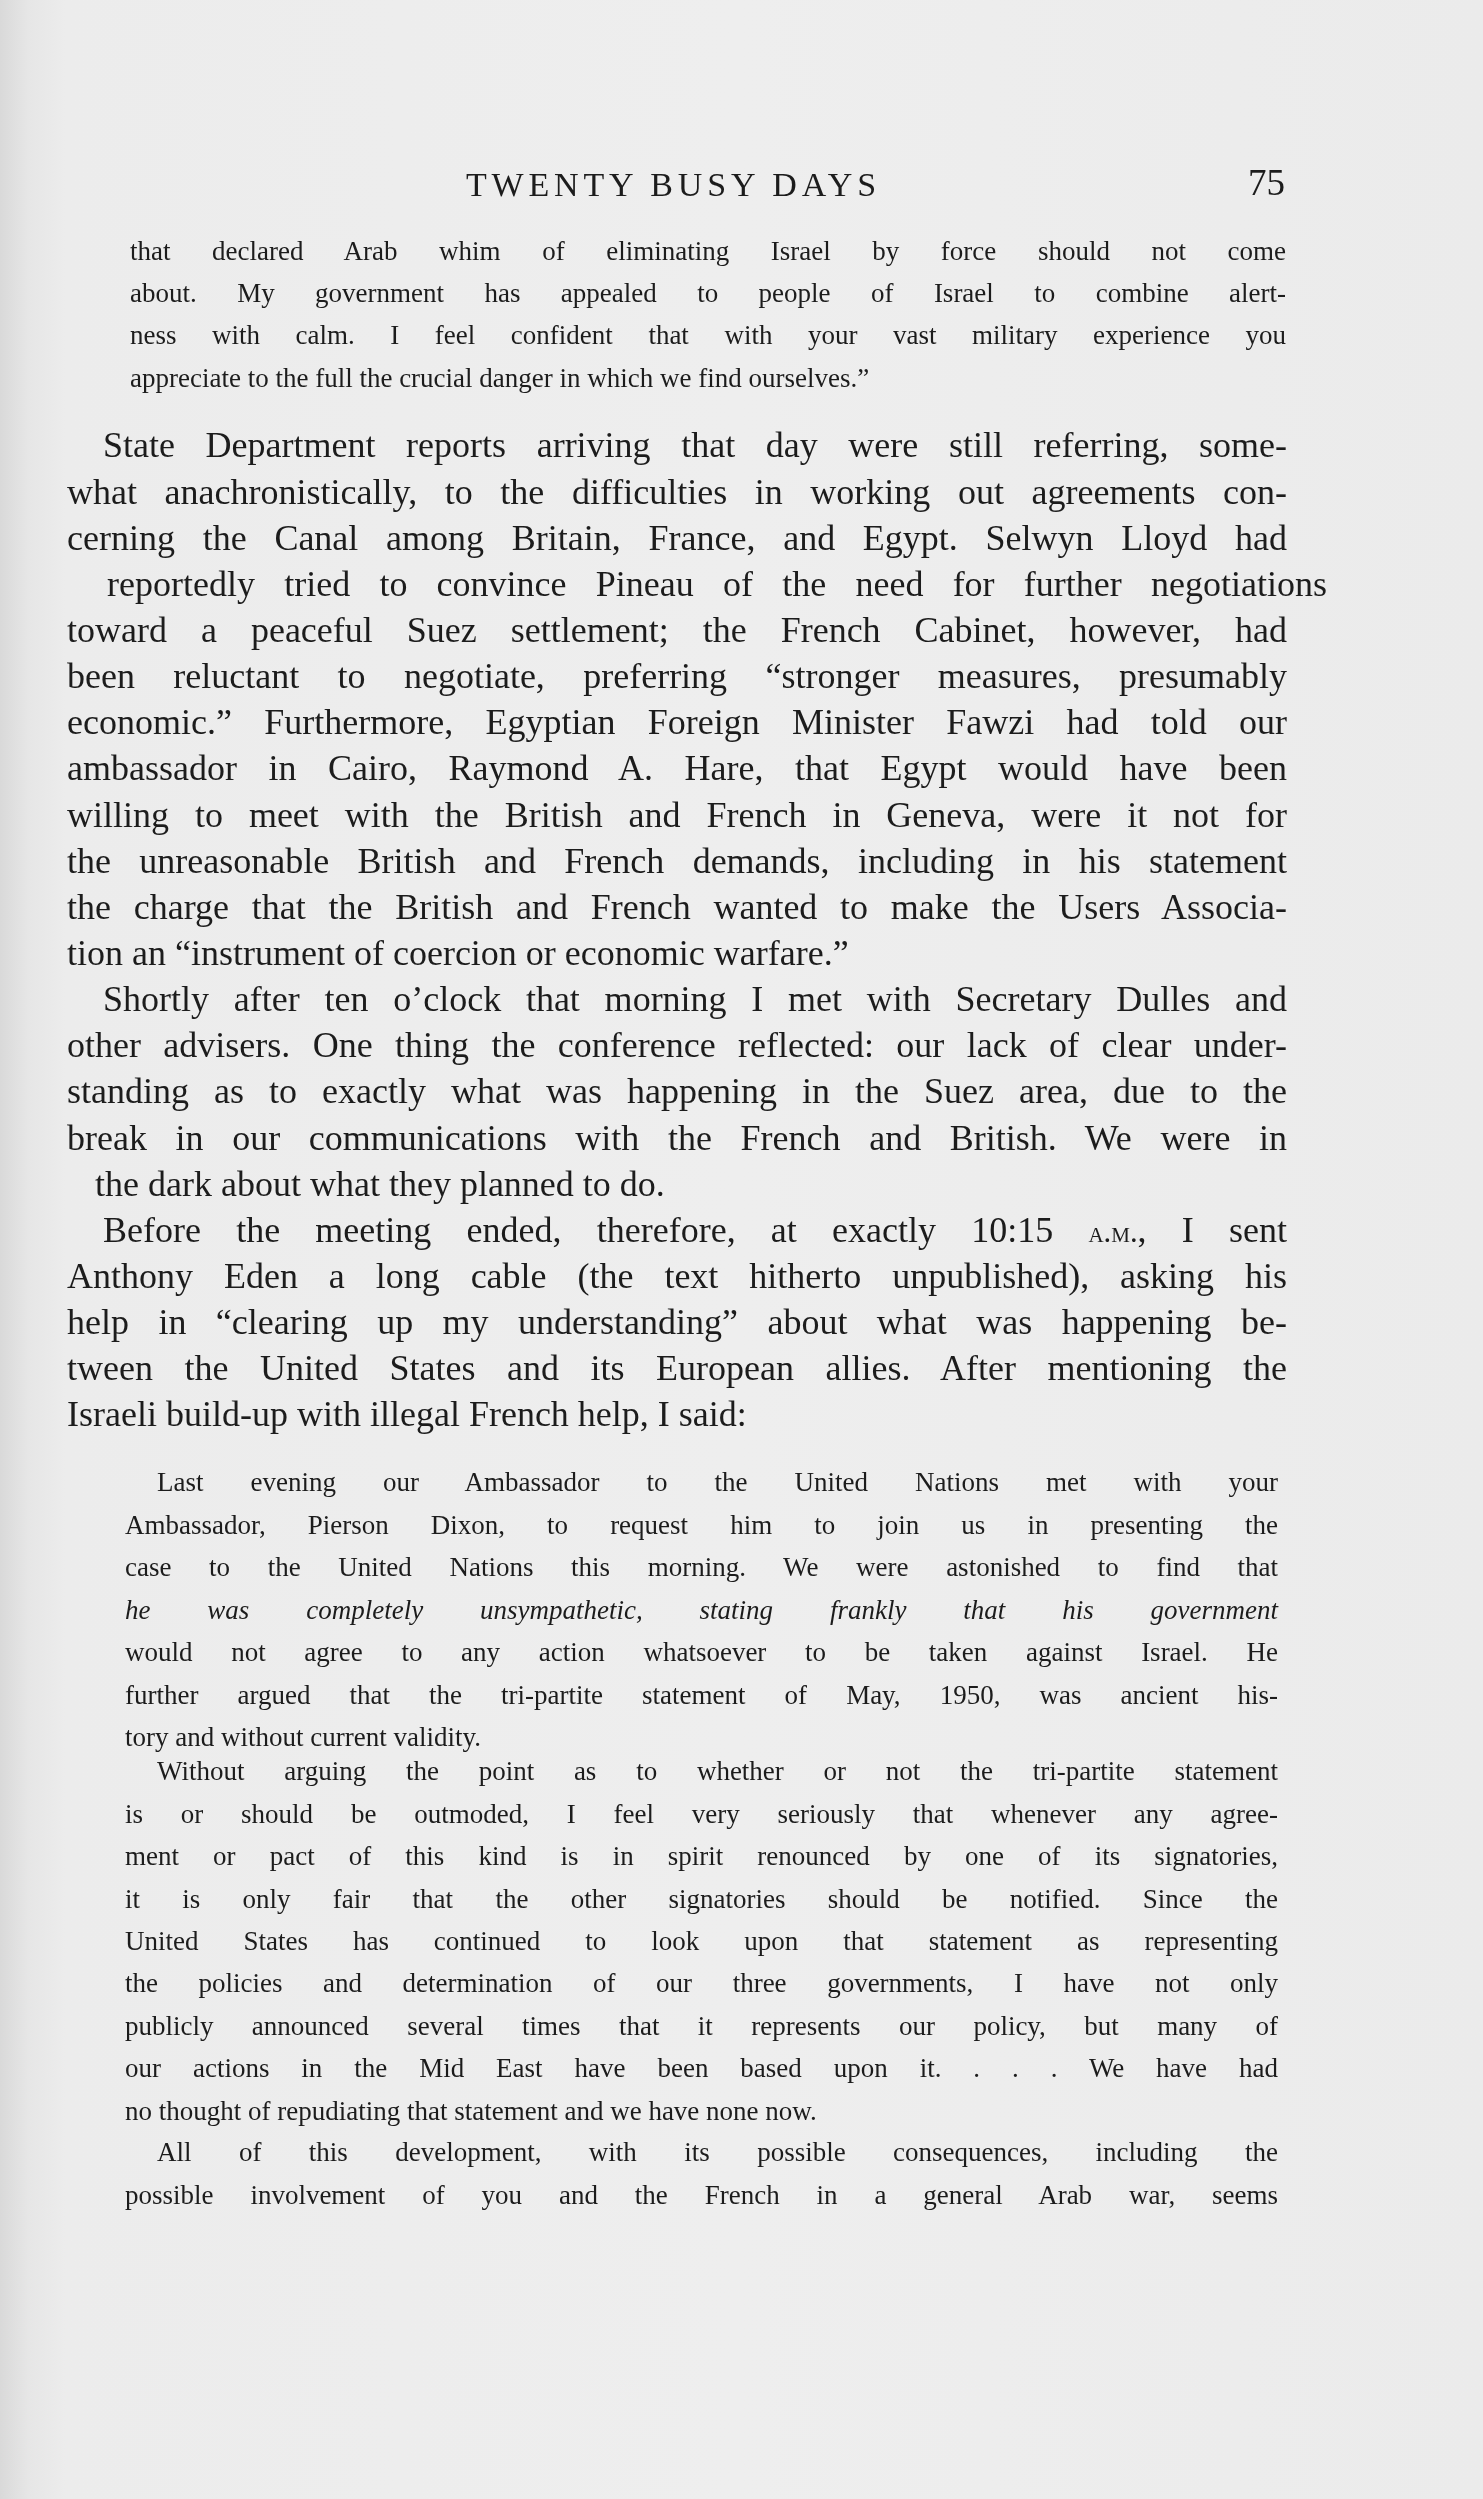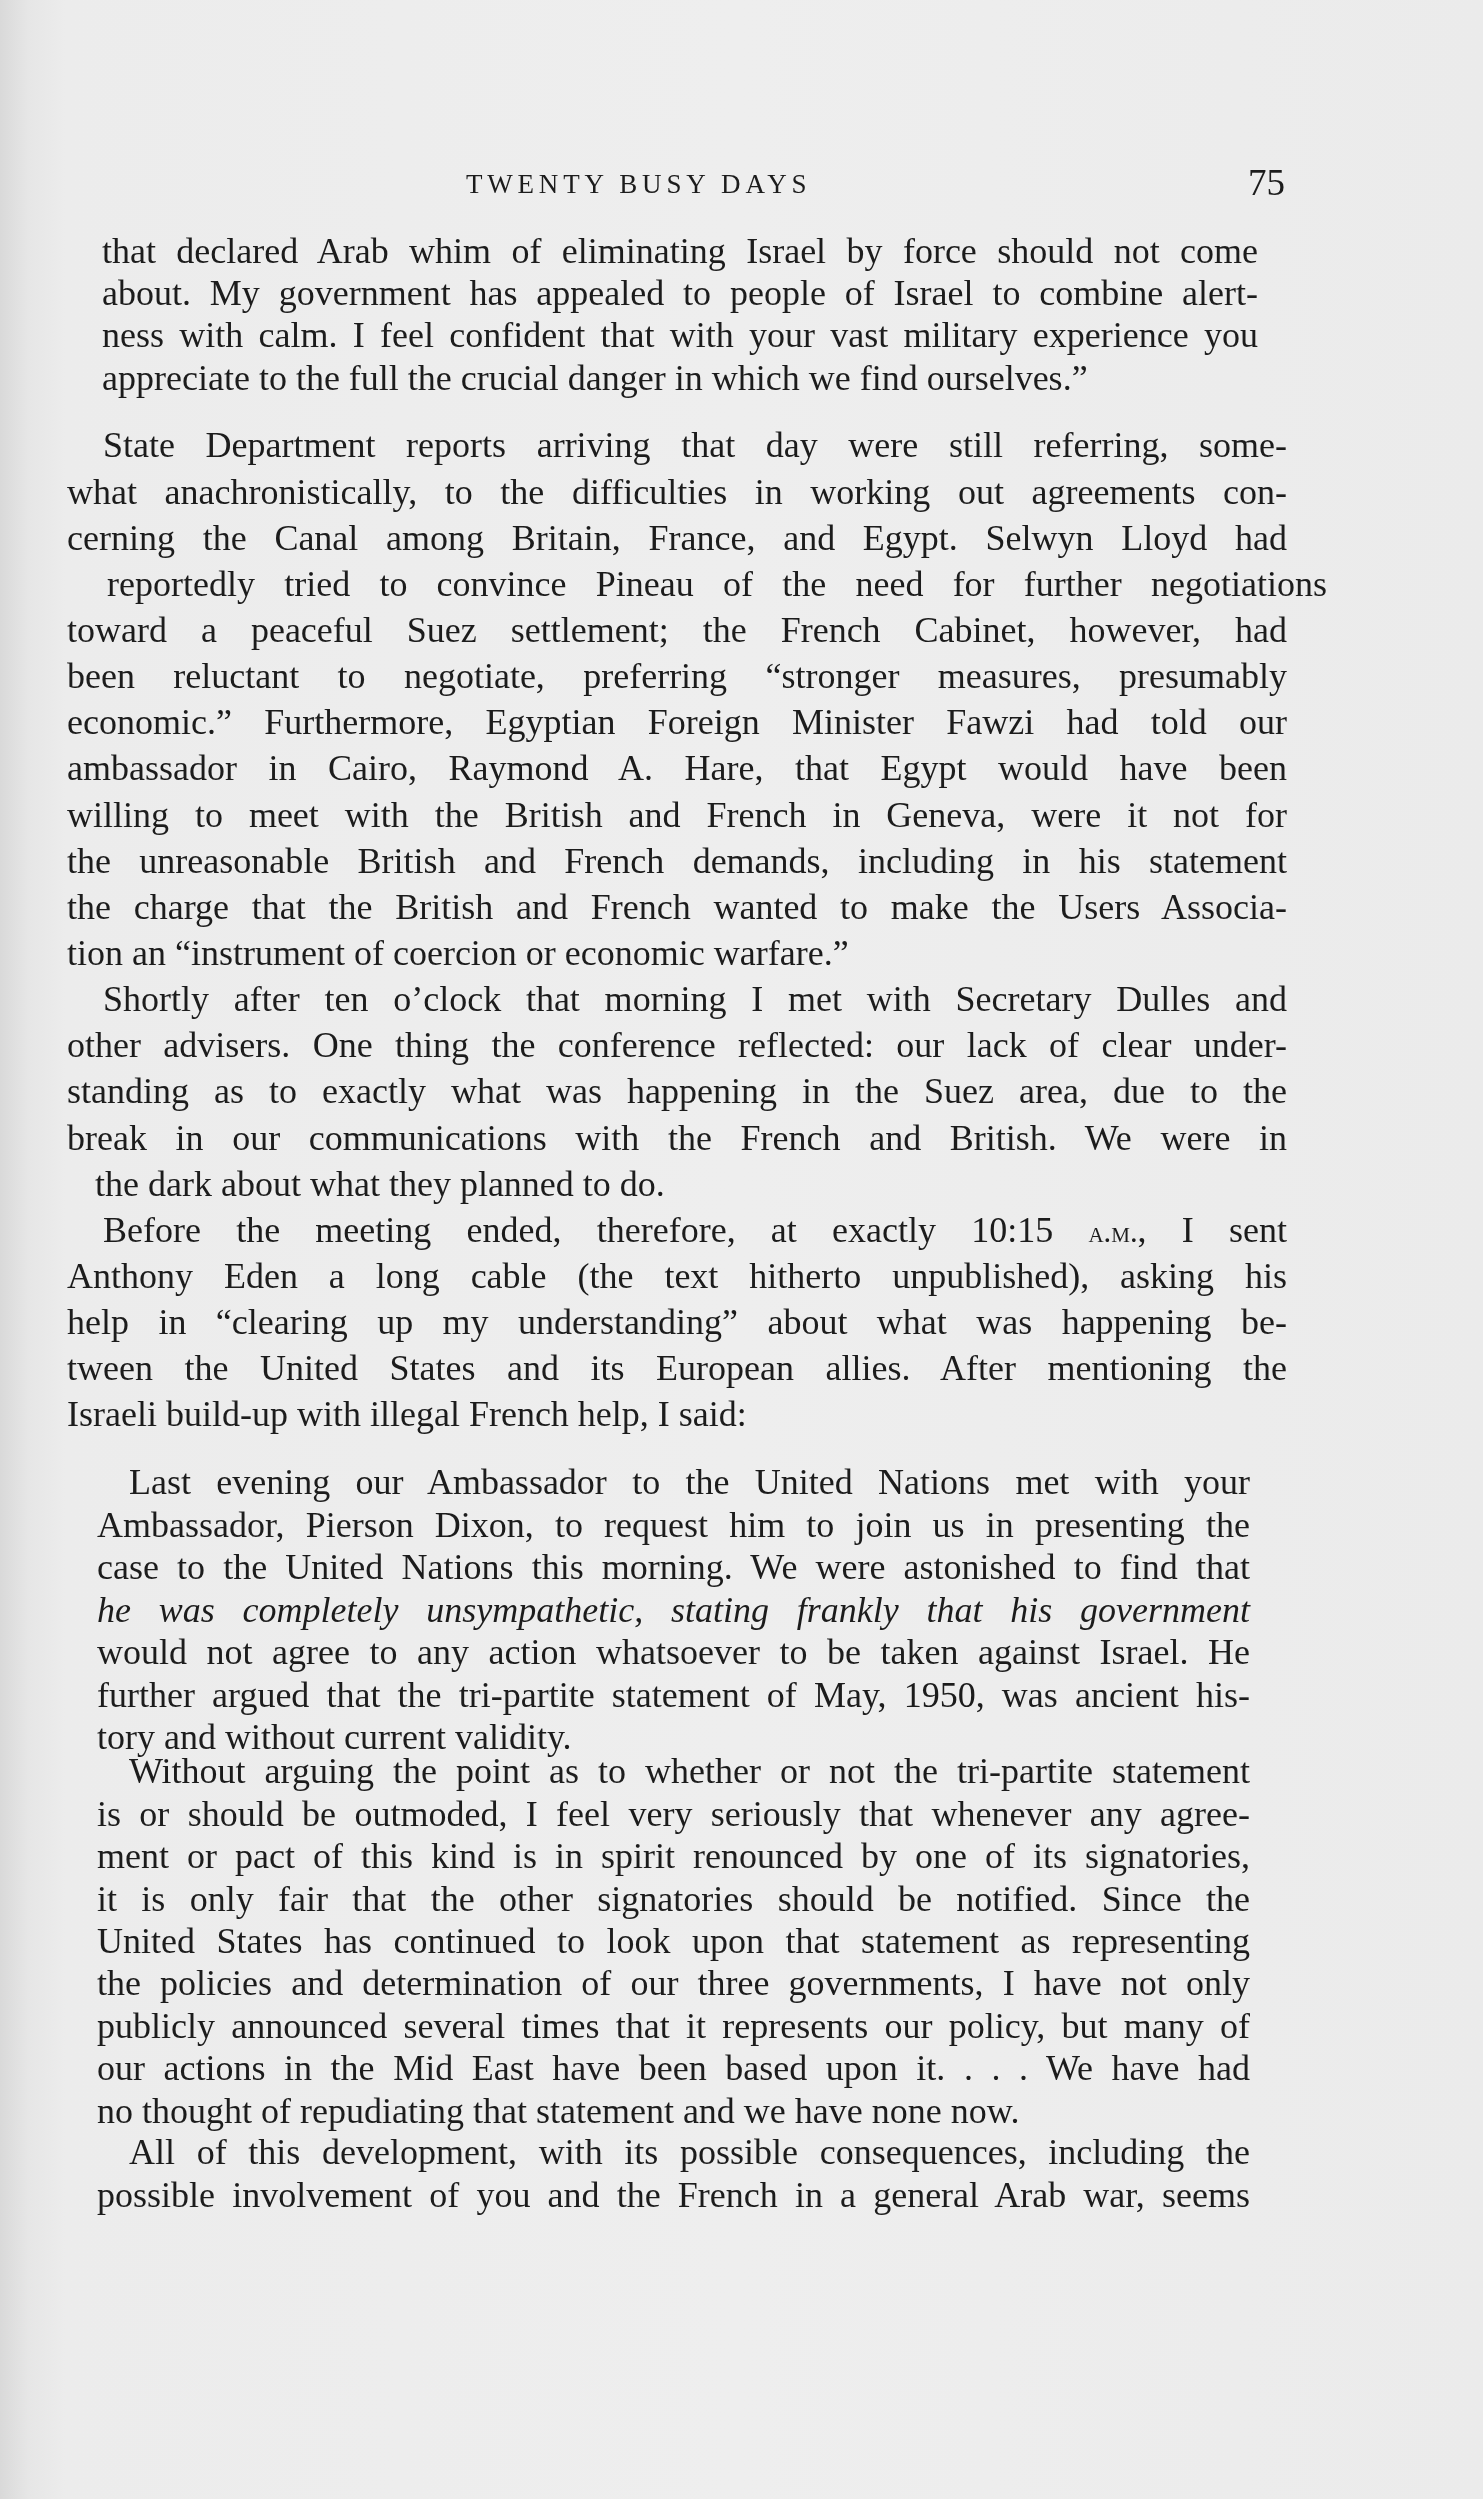--- a/index.html
+++ b/index.html
@@ -5,32 +5,32 @@
   html, body { margin: 0; padding: 0; }
   body {
     width: 1484px; height: 2500px; position: relative; overflow: hidden;
     background: linear-gradient(to right, #d9d9d9 0px, #e6e6e6 28px, #ececec 65px, #eeeeee 738px, #ebebeb 1484px);
     font-family: "Liberation Serif", "DejaVu Serif", serif;
     color: #1c1c1c;
   }
   .page { position: absolute; inset: 0; }
   .running-head {
     position: absolute; top: 169px; left: 466px; width: 429px;
-    font-size: 27px; letter-spacing: 4.8px; line-height: 31px; white-space: nowrap;
+    font-size: 34px; letter-spacing: 4.8px; line-height: 31px; white-space: nowrap;
   }
   .folio {
     position: absolute; top: 162px; left: 1248px;
     font-size: 37px; line-height: 41px;
   }
   .line {
     position: absolute; white-space: nowrap;
     text-align: justify; text-align-last: justify;
   }
   .line.last { text-align-last: left; }
-  .q  { font-size: 36px; line-height: 37px; }  
+  .q  { font-size: 27px; line-height: 37px; margin-left: 28px; }  
   .b  { font-size: 36px; line-height: 42px; } 
   .sc { font-variant: small-caps; font-size: 0.85em; }
 </style>
 </head>
 <body>
 
 <div class="page">
 
   <div class="running-head">TWENTY BUSY DAYS</div>
   <div class="folio">75</div>

